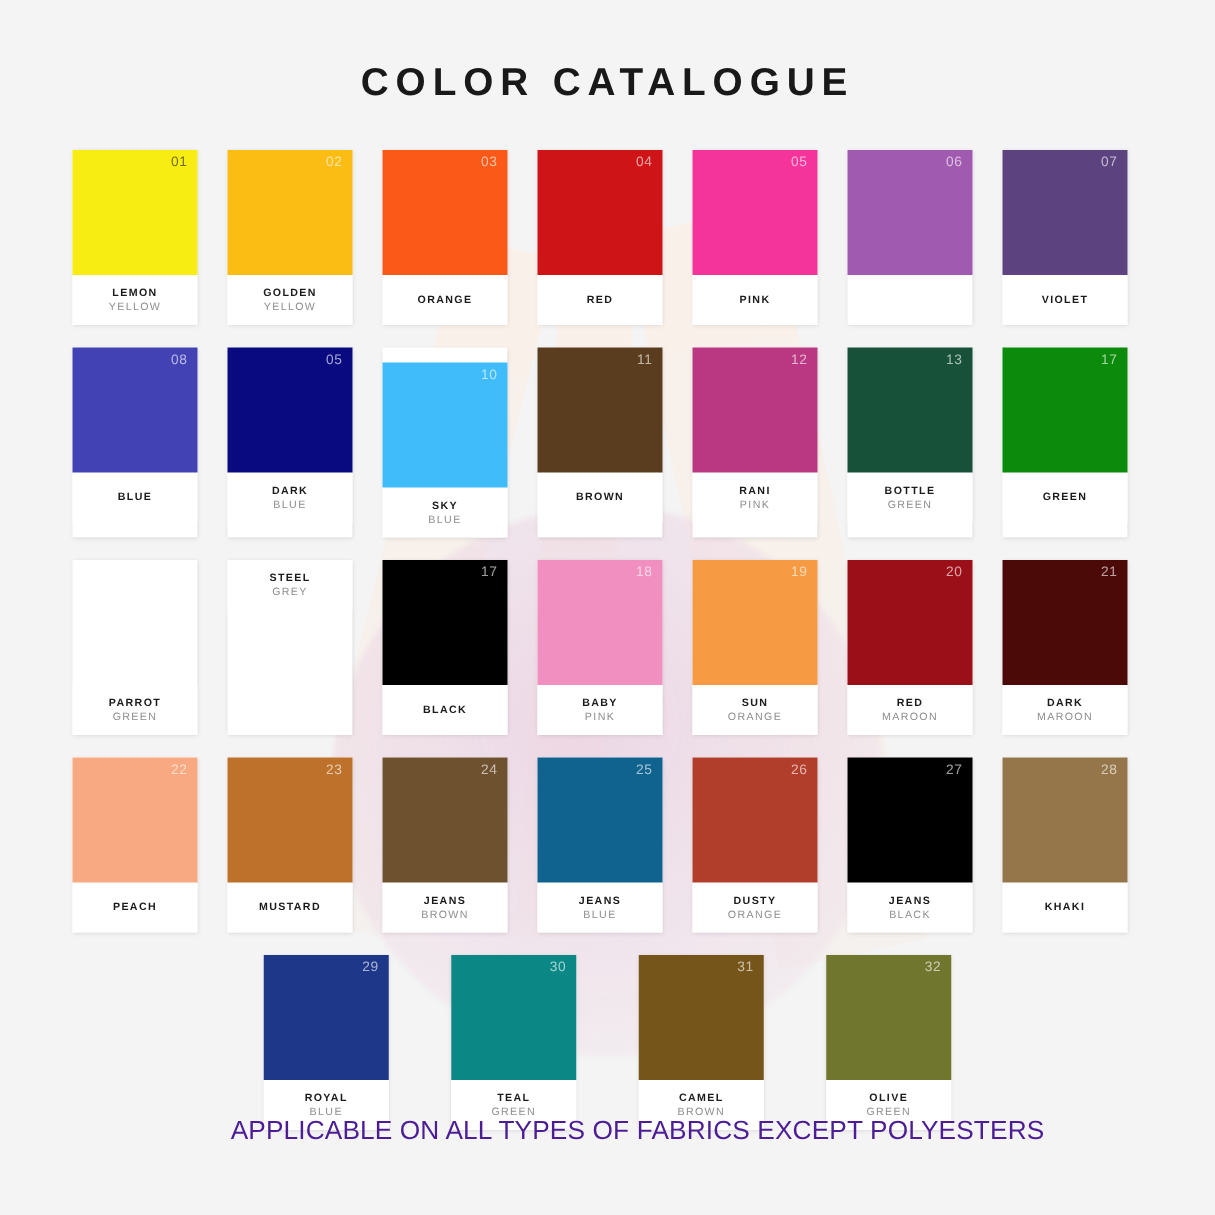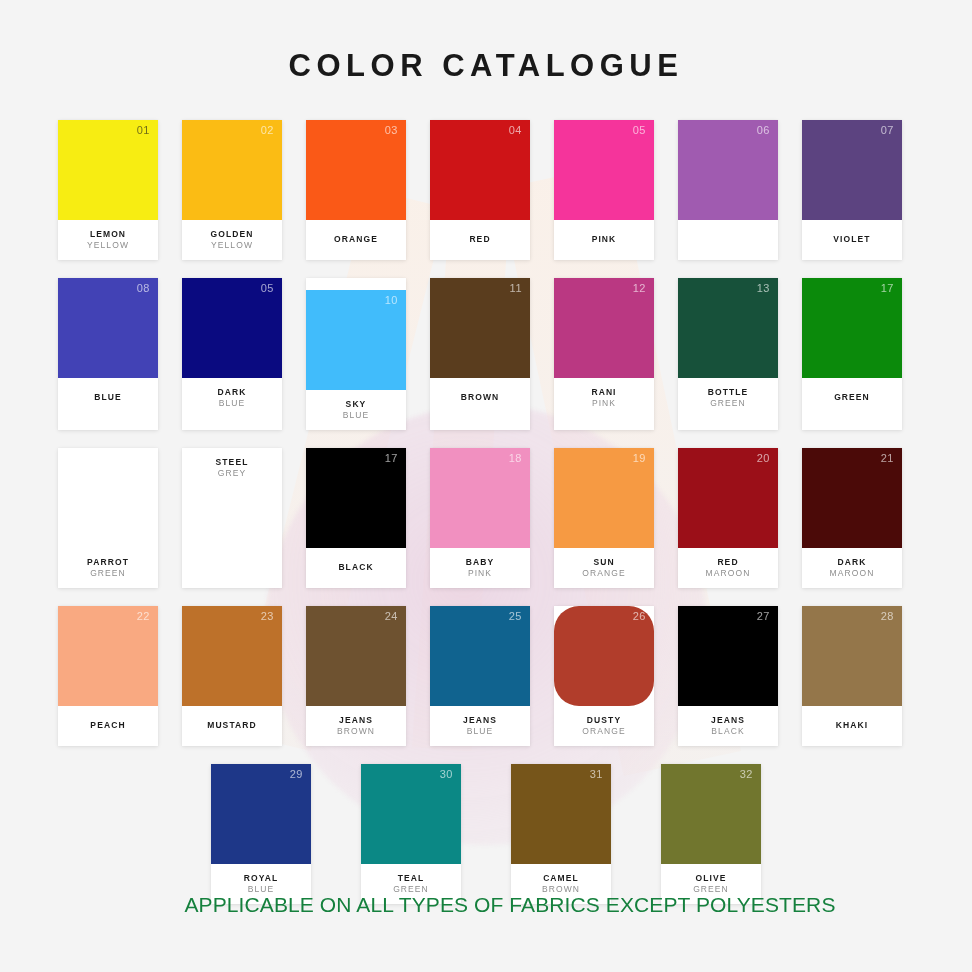--- a/index.html
+++ b/index.html
@@ -137,21 +137,21 @@
 
   .footer-note {
     position: absolute;
     left: 0;
     right: 0;
     top: 893px;
     text-align: center;
     font-size: 21px;
     font-weight: 400;
     letter-spacing: 0.1px;
-    color: #15803d;
+    color: #4c1d95;
     padding-left: 48px;
   }
 </style>
 </head>
 <body style="background: rgb(244, 244, 244);">
 
 <div class="watermark-wrap">
   <div class="wm-ray a"></div>
   <div class="wm-ray b"></div>
   <div class="wm-ray c"></div>
@@ -372,21 +372,21 @@
         <div class="card">
           <div class="swatch" style="background: rgb(16, 99, 143);">
             <span class="swatch-num light">25</span>
           </div>
           <div class="label">
             <div class="label-1">JEANS</div>
             <div class="label-2">BLUE</div>
           </div>
         </div>
         <div class="card">
-          <div class="swatch" style="background: rgb(177, 61, 43); border-radius: 25px;">
+          <div class="swatch" style="background: rgb(177, 61, 43);">
             <span class="swatch-num light">26</span>
           </div>
           <div class="label">
             <div class="label-1">DUSTY</div>
             <div class="label-2">ORANGE</div>
           </div>
         </div>
         <div class="card">
           <div class="swatch" style="background: rgb(0, 0, 0);">
             <span class="swatch-num light">27</span>

